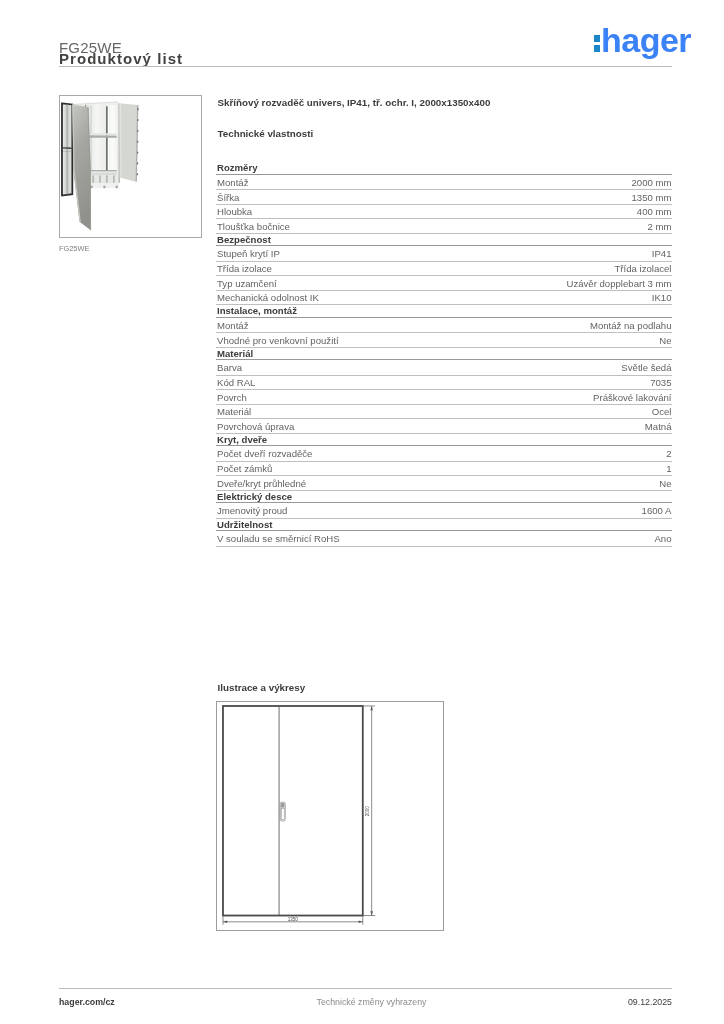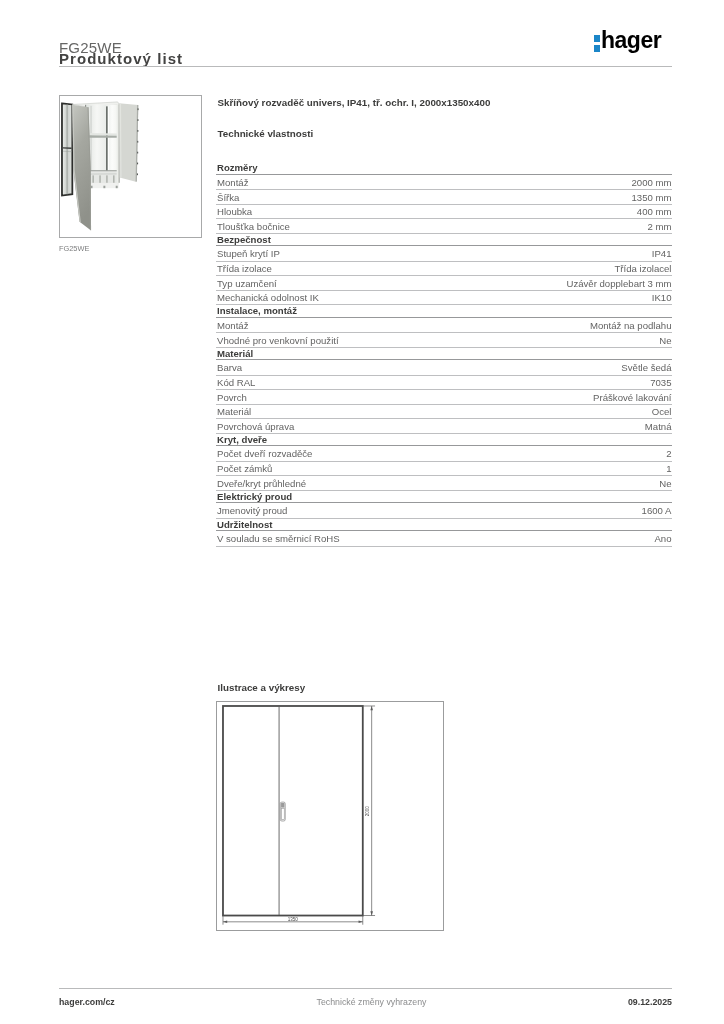--- a/index.html
+++ b/index.html
@@ -5,38 +5,38 @@
   html,body{margin:0;padding:0;}
   body{width:724px;height:1024px;background:#fff;font-family:"Liberation Sans",sans-serif;position:relative;overflow:hidden;}
   .abs{position:absolute;}
   .hdr-title{left:59px;top:21px;font-size:15px;font-weight:bold;color:#434342;letter-spacing:1.05px;margin-top:29px;}
   .hdr-code{left:59px;top:38.9px;font-size:15px;color:#666665;letter-spacing:0.2px;}
   .hr-top{left:59px;top:66px;width:613px;height:1px;background:#b9babb;}
   .logo{left:594px;top:30.2px;width:78px;height:27px;}
   .dot{position:absolute;left:0;width:6.2px;height:6.7px;background:#1b86c8;}
   .dot1{top:5.1px;}
   .dot2{top:14.8px;}
-  .logo-word{position:absolute;left:7px;top:-3px;font-size:23px;line-height:27px;font-weight:bold;color:#000000;letter-spacing:-0.5px;}
+  .logo-word{position:absolute;left:7px;top:-3px;font-size:34px;line-height:27px;font-weight:bold;color:#3b82f6;letter-spacing:-0.5px;}
   .photo-box{left:59px;top:95px;width:141px;height:141px;border:1px solid #a8a9aa;background:#fff;}
   .photo-cap{left:59px;top:243.6px;font-size:7.4px;color:#7c7d7e;}
   .col{left:215.5px;top:0;width:456.5px;}
   .title{left:2px;top:96.6px;font-size:9.8px;font-weight:bold;color:#3c3c3b;}
   .tech{left:2px;top:128.2px;font-size:9.8px;font-weight:bold;color:#3c3c3b;}
   .tbl{left:0;top:154.3px;width:456.5px;}
   .sec{margin-top:0;}
   .sec:first-child{margin-top:8px;}
   .sh{height:11.5px;border-bottom:1px solid #97989a;font-size:9.6px;font-weight:bold;color:#3c3c3b;padding-left:1.5px;}
   .row{height:13.5px;border-bottom:1px solid #bebfc1;display:flex;justify-content:space-between;align-items:center;font-size:9.6px;color:#636363;padding:0 0.5px 0 1.5px;}
   .row.f{height:14.5px;}
   .ill-h{left:2px;top:682px;font-size:9.8px;font-weight:bold;color:#3c3c3b;}
   .draw{left:0;top:700.5px;width:226.5px;height:228.5px;border:1px solid #9b9c9d;}
   .hr-bot{left:59px;top:987.5px;width:613px;height:1px;background:#b9babb;}
   .ft-l{left:59px;top:997px;font-size:8.8px;font-weight:bold;color:#3c3c3b;}
   .ft-c{left:65px;top:997px;width:613px;text-align:center;font-size:8.8px;color:#8b8c8d;}
-  .ft-r{left:59px;top:997px;width:613px;text-align:right;font-size:8.8px;font-weight:bold;color:#3c3c3b;}
+  .ft-r{left:59px;top:997px;width:613px;text-align:right;font-size:8.8px;font-weight:normal;color:#3c3c3b;}
 </style>
 </head>
 <body>
 
 <div class="abs hdr-title">Produktový list</div>
 
 <div class="abs hdr-code">FG25WE</div>
 
 <div class="abs logo">
   <div class="dot dot1"></div>
@@ -216,21 +216,21 @@
           <span>Počet zámků</span>
           <span>1</span>
         </div>
       <div class="row">
           <span>Dveře/kryt průhledné</span>
           <span>Ne</span>
         </div>
     </div>
 
     <div class="sec">
-      <div class="sh">Elektrický proud</div>
+      <div class="sh">Elektrický desce</div>
       <div class="row f">
           <span>Jmenovitý proud</span>
           <span>1600 A</span>
         </div>
     </div>
 
     <div class="sec">
       <div class="sh">Udržitelnost</div>
       <div class="row f">
           <span>V souladu se směrnicí RoHS</span>

